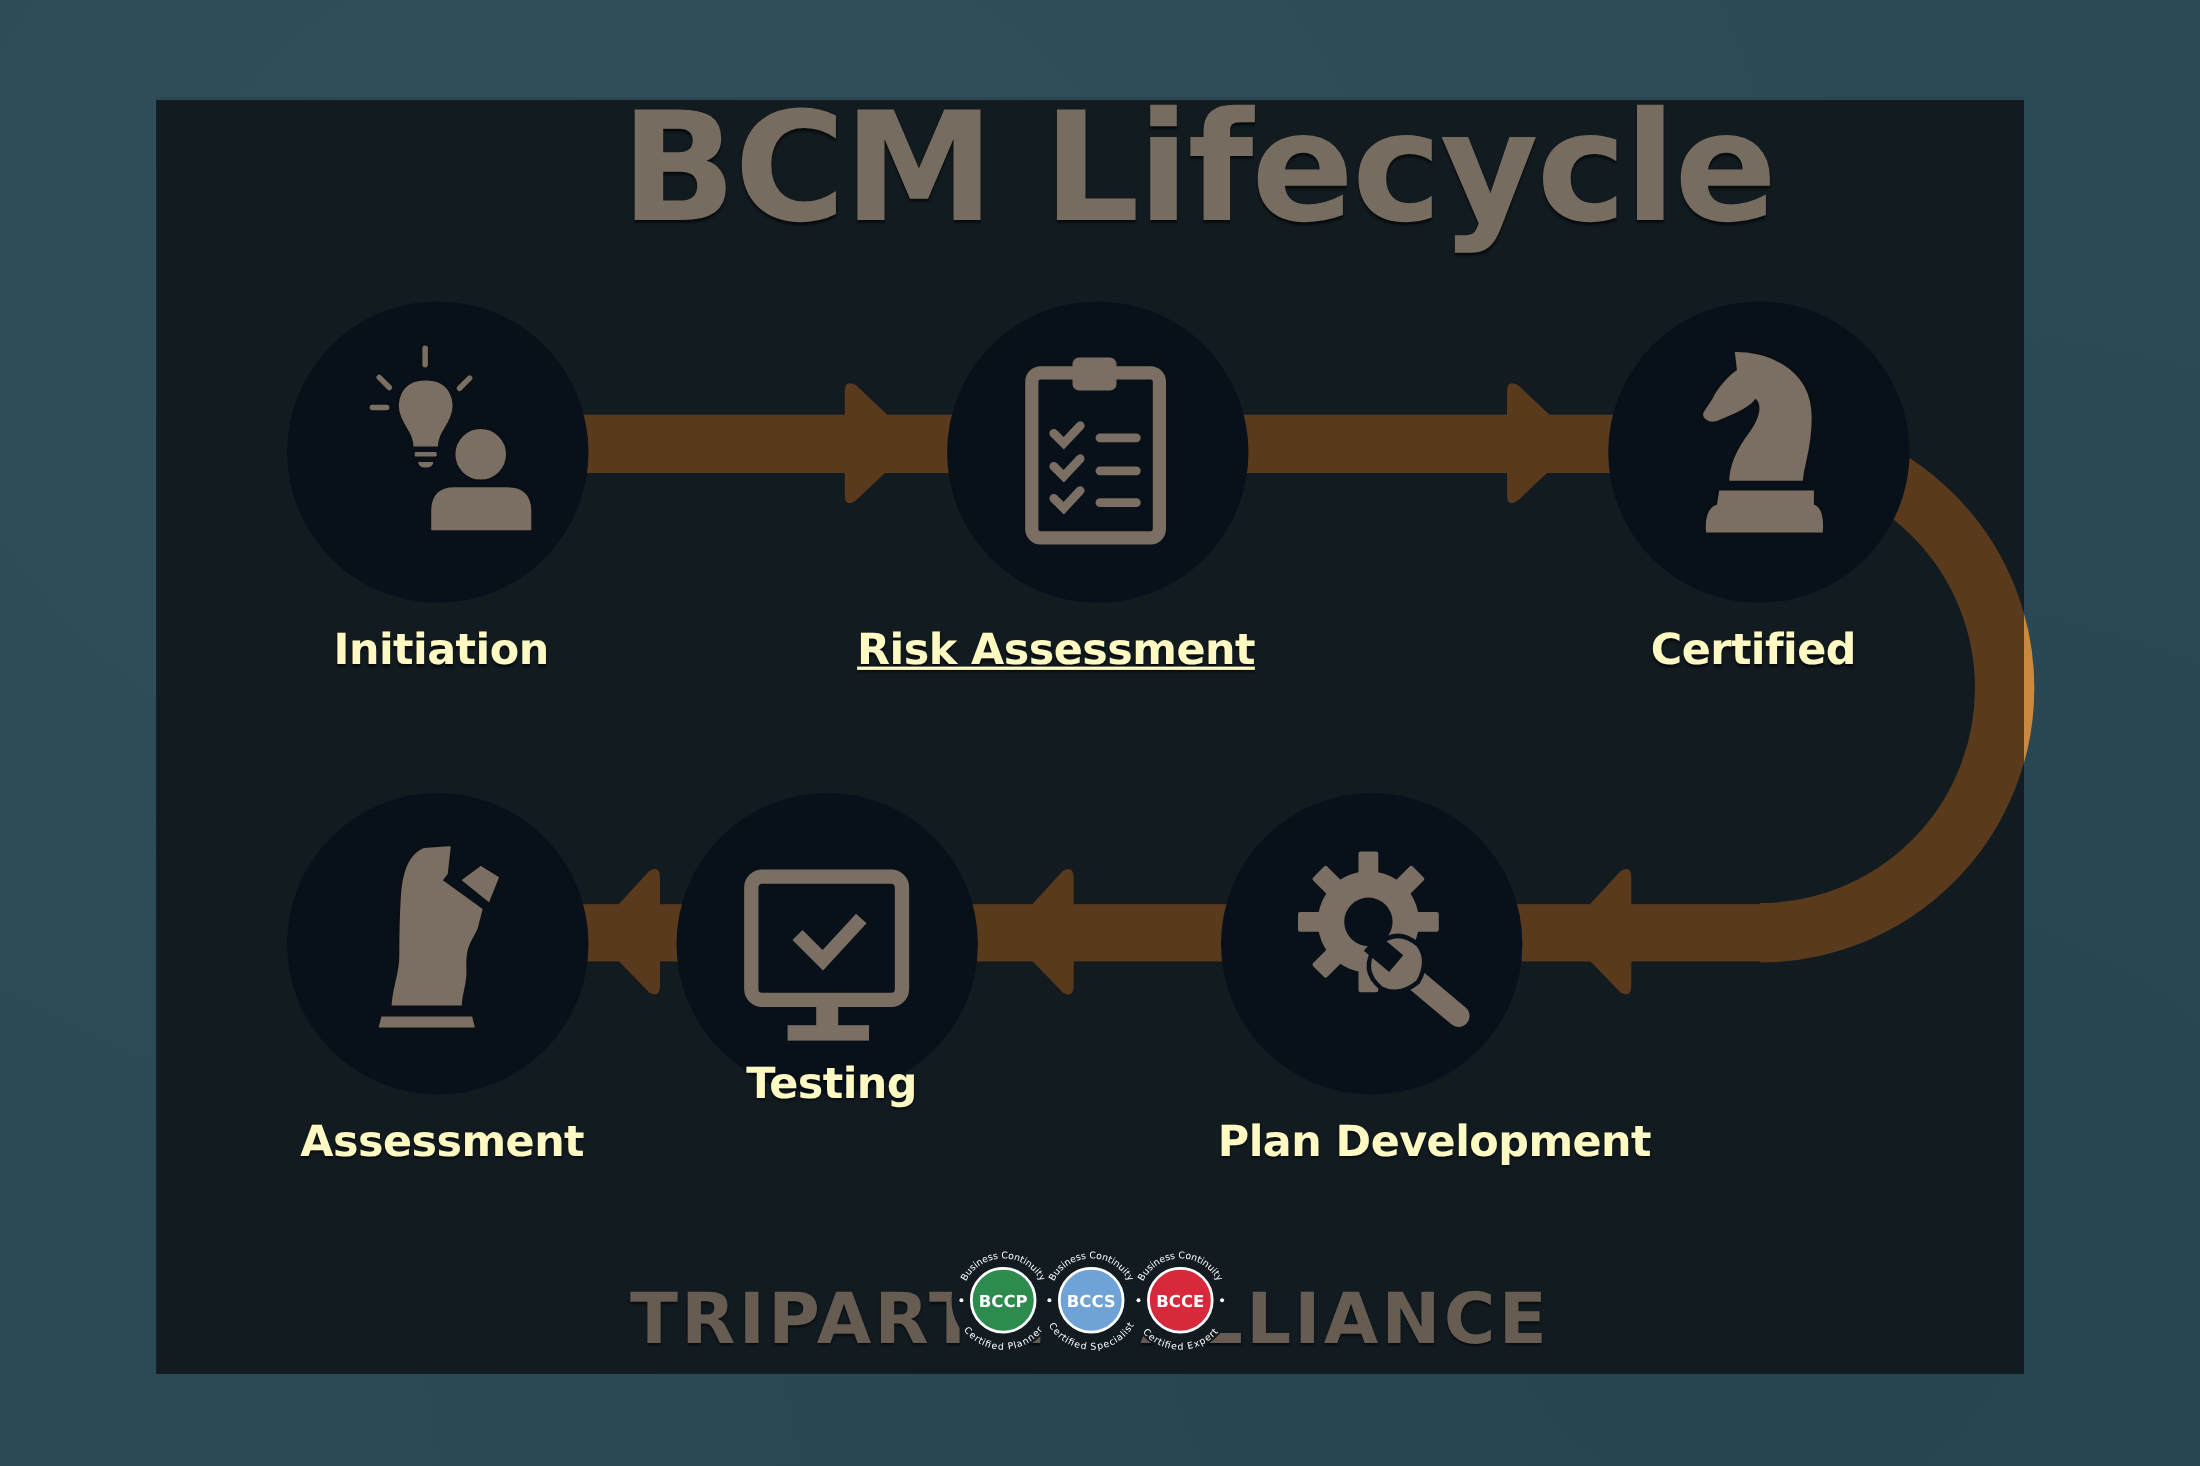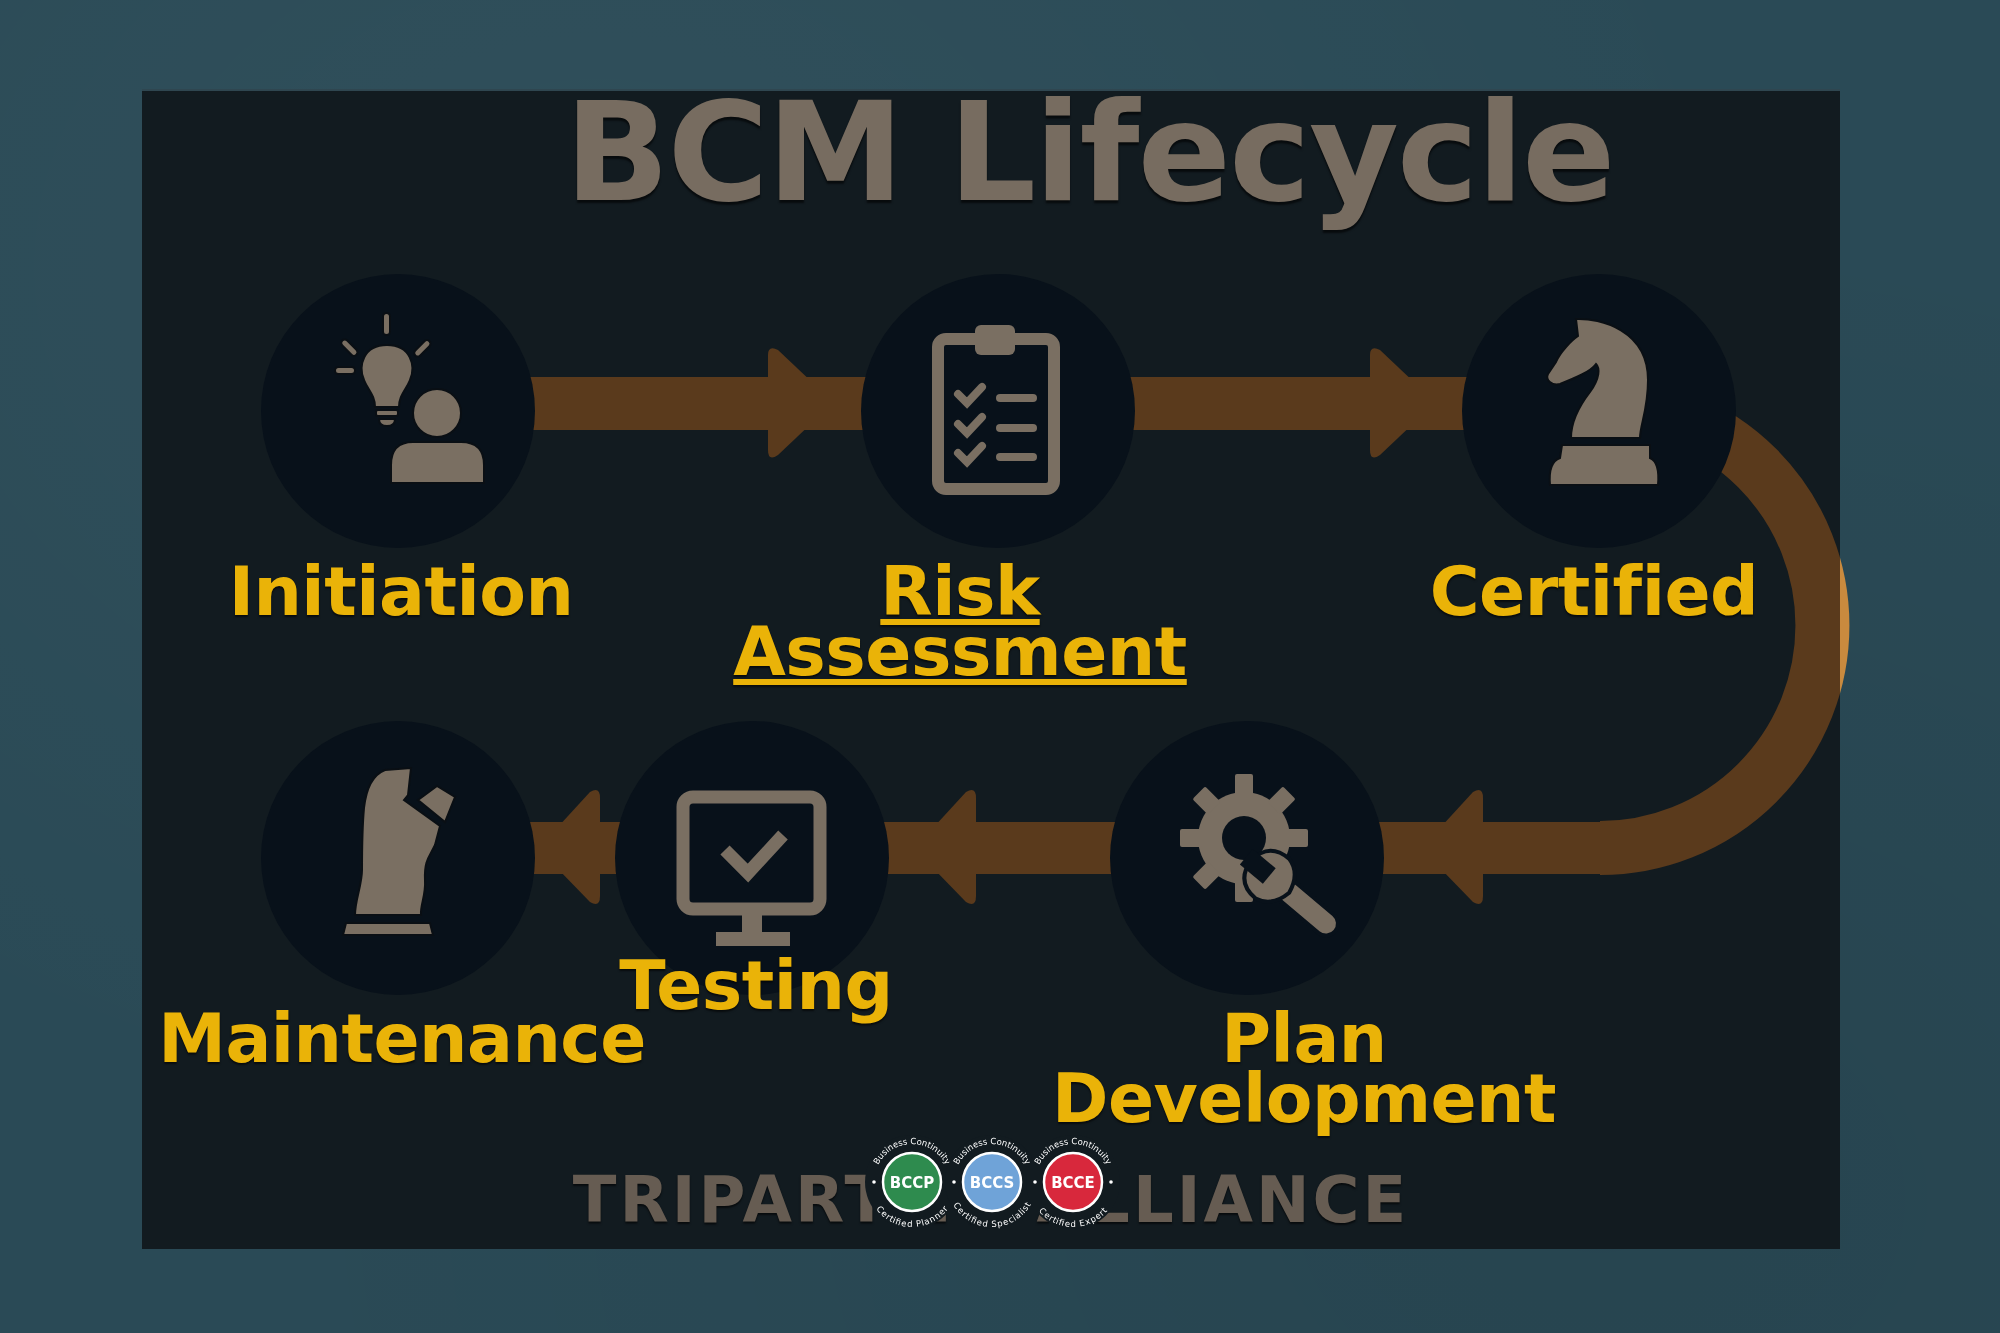--- a/index.html
+++ b/index.html
@@ -17,21 +17,21 @@
   }
   svg.stage { position: absolute; left: 0; top: 0; width: 2000px; height: 1333px; }
   .title {
     position: absolute; left: 142px; width: 1894px; top: 68px;
     text-align: center; font-size: 138px; font-weight: bold;
     color: #776c60; letter-spacing: -2px; line-height: 170px;
     text-shadow: 0 3px 2px rgba(0,0,0,0.6);
   }
   .label {
     position: absolute; width: 600px; text-align: center;
-    font-size: 68px; font-weight: bold; color: #eab308;
+    font-size: 39px; font-weight: bold; color: #fef9c3;
     line-height: 60px;
     text-shadow: 0 2px 2px rgba(0,0,0,0.6);
     letter-spacing: -0.5px;
   }
   .footer-title {
     position: absolute; left: 142px; width: 1698px; top: 1160px;
     text-align: center; font-size: 64px; font-weight: bold;
     color: #665c52; letter-spacing: 3px; line-height: 80px;
     text-shadow: 0 2px 2px rgba(0,0,0,0.6);
   }
@@ -149,21 +149,21 @@
   </g>
 </svg>
 
 <div class="title">BCM Lifecycle</div>
 
 <div class="label" style="left:101px; top:562px;">Initiation</div>
 <div class="label" style="left:660px; top:562px;text-decoration:underline;">Risk Assessment</div>
 <div class="label" style="left:1294px; top:562px;">Certified</div>
 <div class="label" style="left:1004px; top:1009px;">Plan Development</div>
 <div class="label" style="left:456px; top:956px;">Testing</div>
-<div class="label" style="left:102px; top:1009px;">Maintenance</div>
+<div class="label" style="left:102px; top:1009px;">Assessment</div>
 
 <div class="footer-title">TRIPARTITE ALLIANCE</div>
 
 <div class="badge" style="left:912px; top:1182px;">
   <svg viewBox="-50 -50 100 100">
     <defs>
       <path id="arcTop1" d="M-38,0 A38,38 0 0 1 38,0"></path>
       <path id="arcBot1" d="M-38,0 A38,38 0 0 0 38,0"></path>
     </defs>
     <circle r="47" fill="#121b20"></circle>

